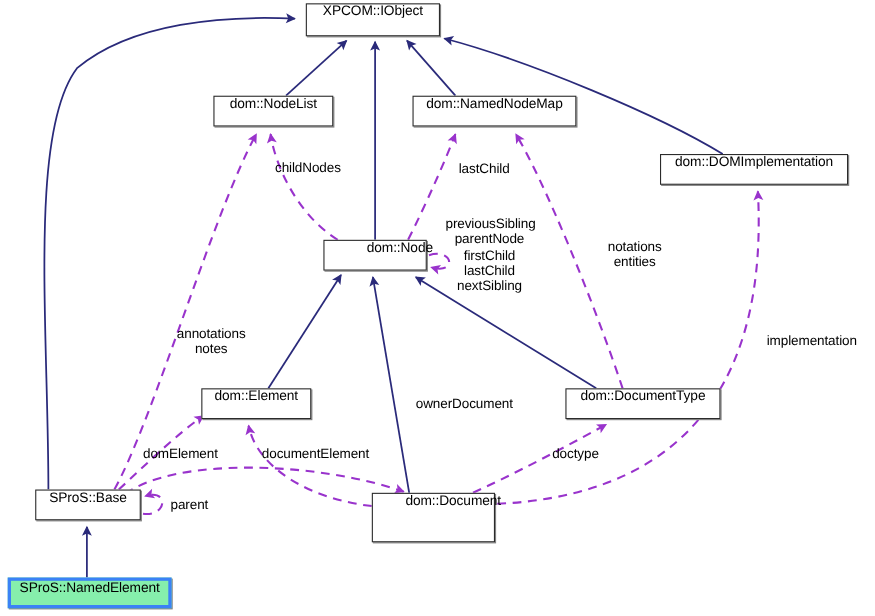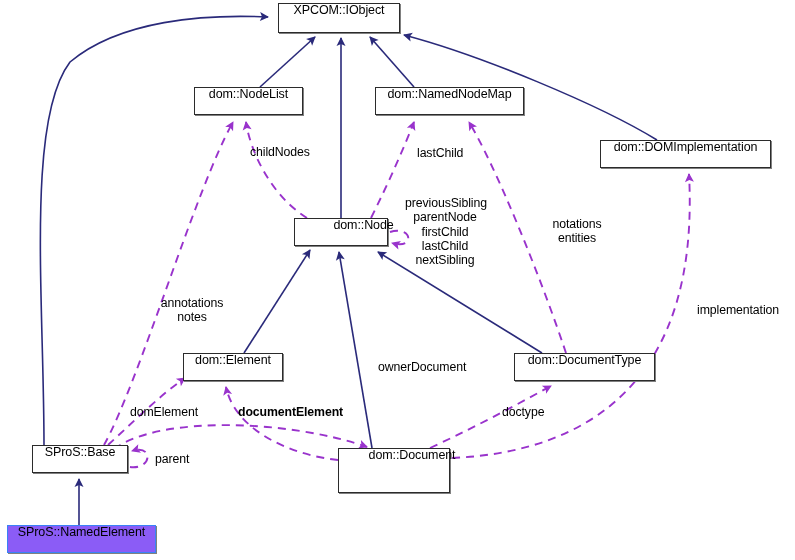--- a/index.html
+++ b/index.html
@@ -31,22 +31,22 @@
     font-size: 12.5px;
     line-height: 1;
     display: flex;
     align-items: flex-start;
     justify-content: center;
     white-space: nowrap;
     letter-spacing: -0.1px;
     box-shadow: 1px 1px 0 0 #808080;
   }
   .uml-node.highlight {
-    background: #8b5cf6;
-    border: 1px solid #3b82f6;
+    background: #86efac;
+    border: 3px solid #3b82f6;
   }
   .edge-label {
     position: absolute;
     font-size: 12.3px;
     color: #000000;
     line-height: 14.3px;
     white-space: pre;
     text-align: center;
     letter-spacing: -0.1px;
   }
@@ -151,19 +151,19 @@
 
   <div class="edge-label left" style="left:697px; top:303px;">implementation</div>
 
   <div class="edge-label" style="left:155px; top:296px; width:74px;">annotations
 notes</div>
 
   <div class="edge-label left" style="left:378px; top:360px;">ownerDocument</div>
 
   <div class="edge-label left" style="left:130px; top:405px;">domElement</div>
 
-  <div class="edge-label left" style="left:238px; top:405px;font-weight:bold;">documentElement</div>
+  <div class="edge-label left" style="left:238px; top:405px;">documentElement</div>
 
   <div class="edge-label left" style="left:502px; top:405px;">doctype</div>
 
   <div class="edge-label left" style="left:155px; top:452px;">parent</div>
 
 </div>
 
 </body></html>

